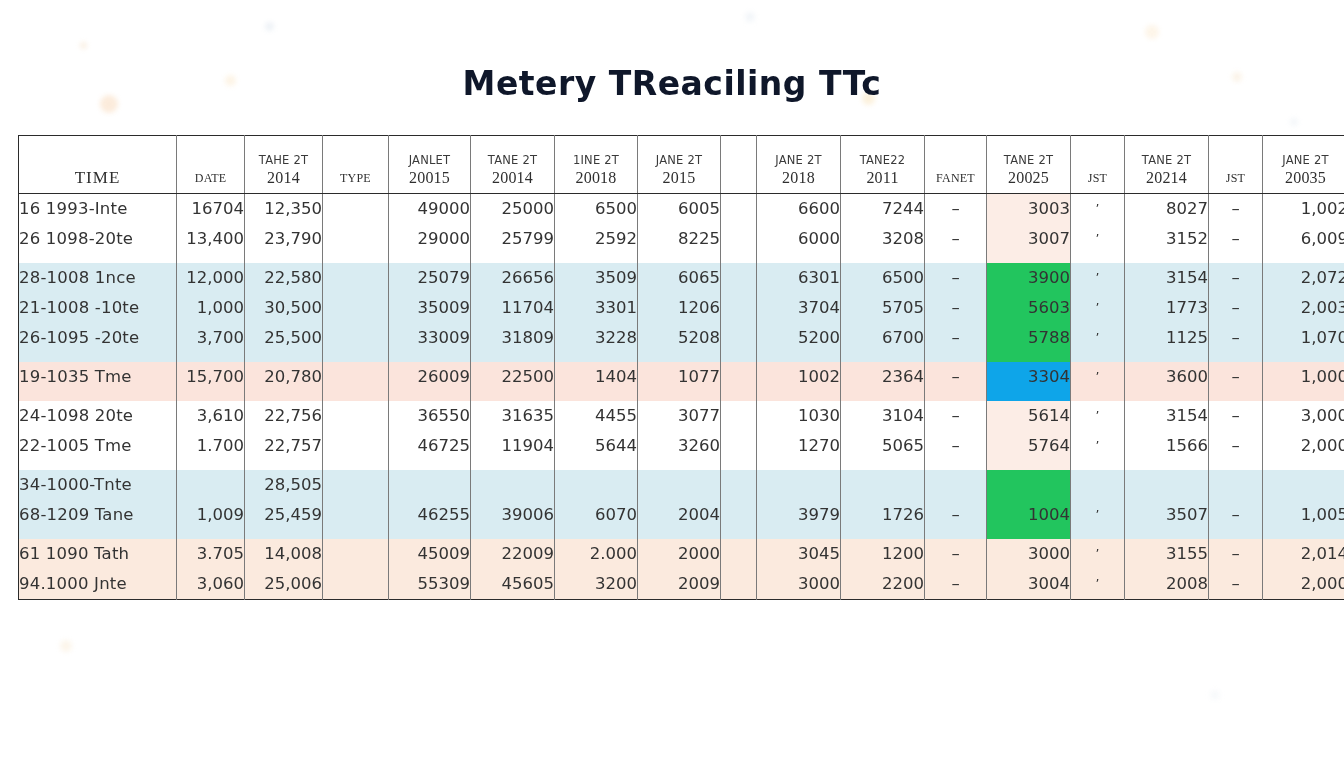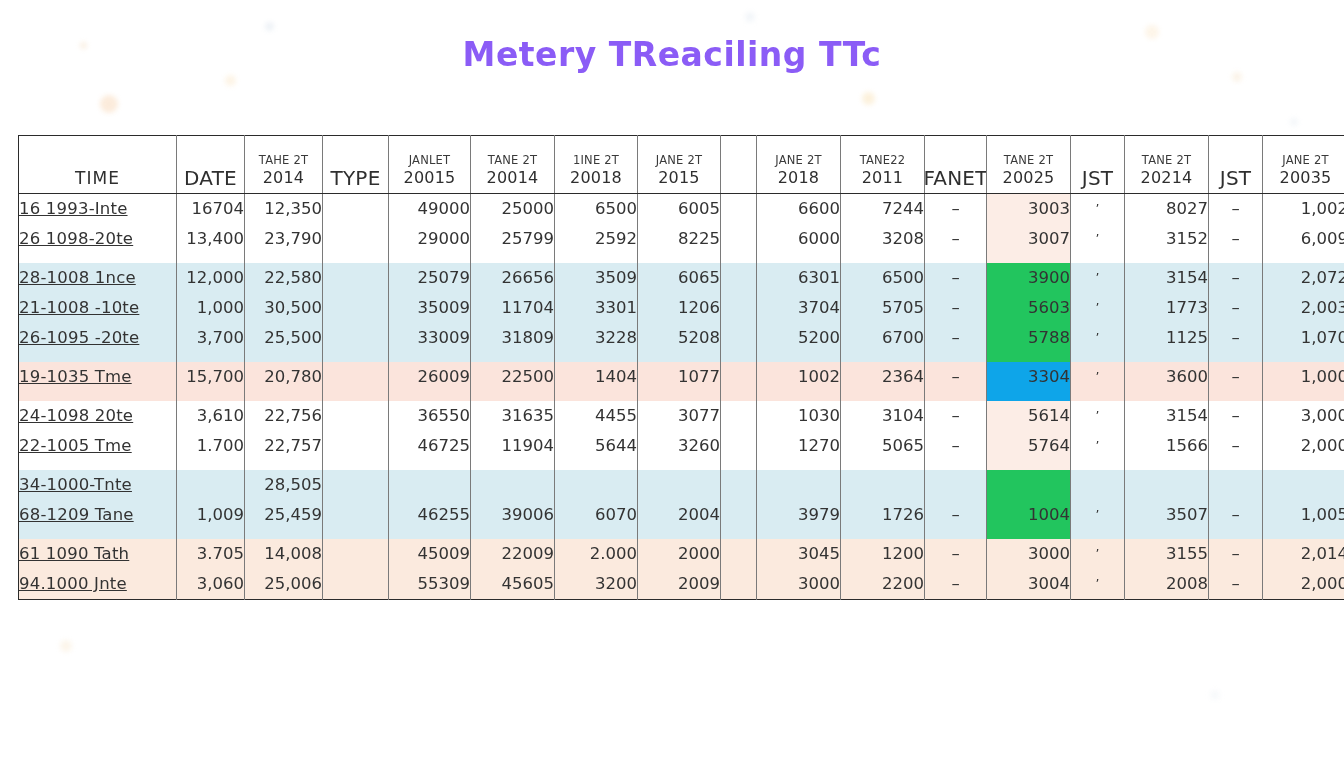--- a/index.html
+++ b/index.html
@@ -23,29 +23,29 @@
   
   .speck {
     position: absolute;
     border-radius: 50%;
     pointer-events: none;
     filter: blur(2.5px);
   }
 
   #title {
     position: absolute;
-    top: 35px;
+    top: 64px;
     left: 0;
     width: 1344px;
     text-align: center;
     font-family: "DejaVu Sans", sans-serif;
     font-size: 33px;
     font-weight: bold;
     letter-spacing: 0.5px;
-    color: #8b5cf6;
+    color: #0f172a;
     white-space: pre;
   }
 
   #table-wrap {
     position: absolute;
     top: 135px;
     left: 18px;
     width: 1310px;
   }
 
@@ -96,32 +96,33 @@
     color: #3a3a3a;
     letter-spacing: 0.2px;
     line-height: 14px;
     height: 15px;
   }
   .hdr .bot {
     font-size: 16px;
     color: #2f2f2f;
     line-height: 20px;
     letter-spacing: 0.2px;
-  }
-  .hdr.single .bot { font-size: 20px; }
+    font-family: Liberation Serif, serif;
+  }
+  .hdr.single .bot { font-size: 12px; }
   .hdr.big .bot { font-size: 17px; letter-spacing: 1px; }
 
   
   tbody tr { height: 30px; }
   tbody td {
     font-size: 16.5px;
     line-height: 30px;
     height: 30px;
   }
-  td.c-label  { padding-left: 14px; text-align: left; letter-spacing: 0.2px; text-decoration: underline; }
+  td.c-label  { padding-left: 14px; text-align: left; letter-spacing: 0.2px; }
   td.c-num    { padding-right: 13px; text-align: right; }
   td.c-ctr    { text-align: center; }
   td.c-dash   { text-align: center; color: #5a5a5a; }
   td.c-tick   { text-align: center; color: #555555; font-size: 12px; }
 
   
   tr.band-white { background: #ffffff; }
   tr.band-blue  { background: #d9ecf2; }
   tr.band-pink  { background: #fbe4dc; }
   tr.band-peach { background: #fbeade; }

